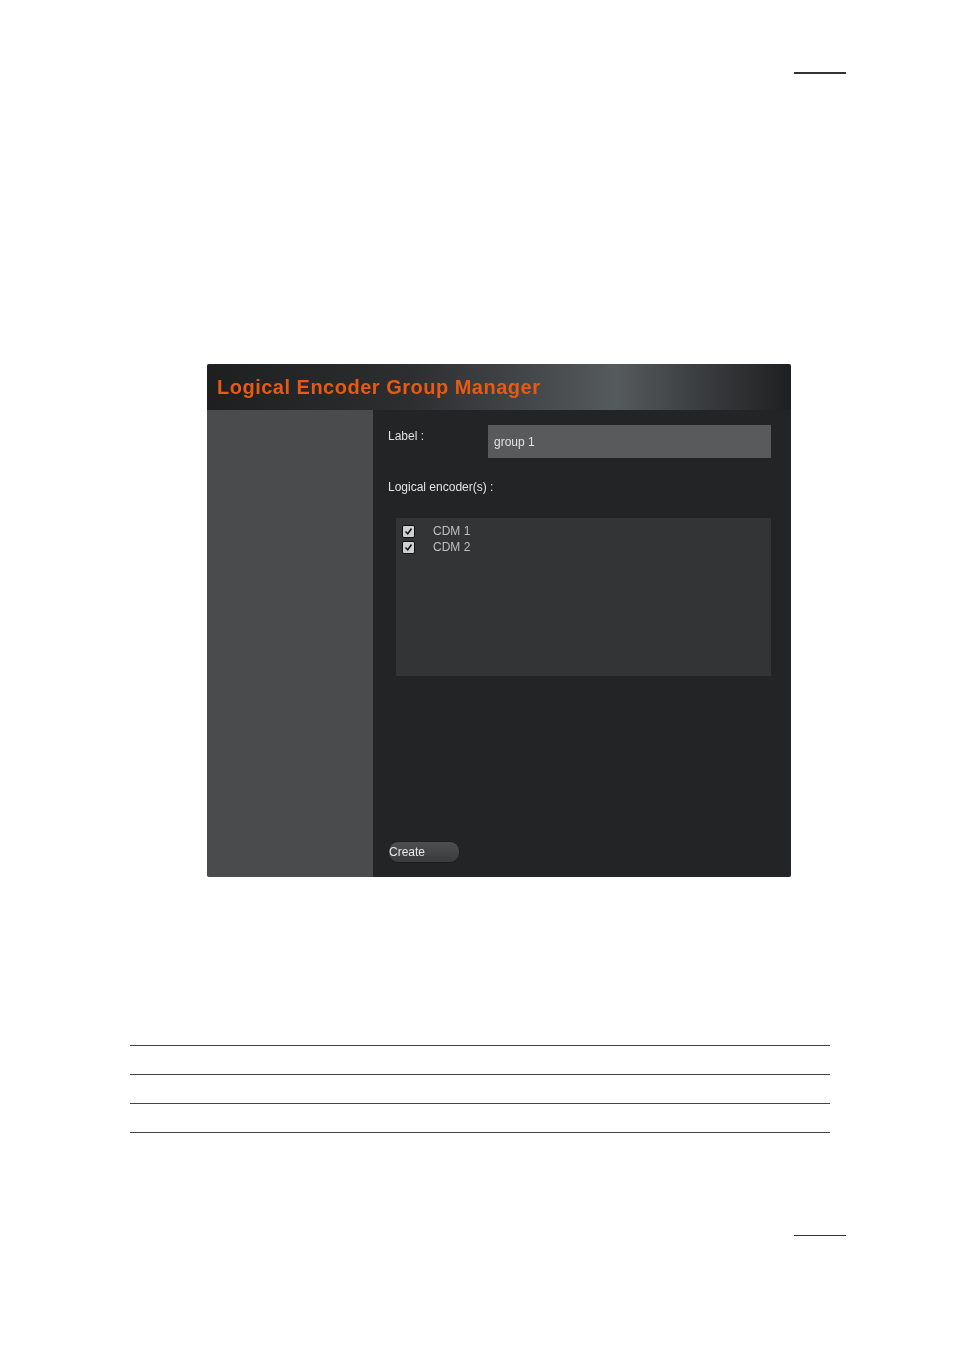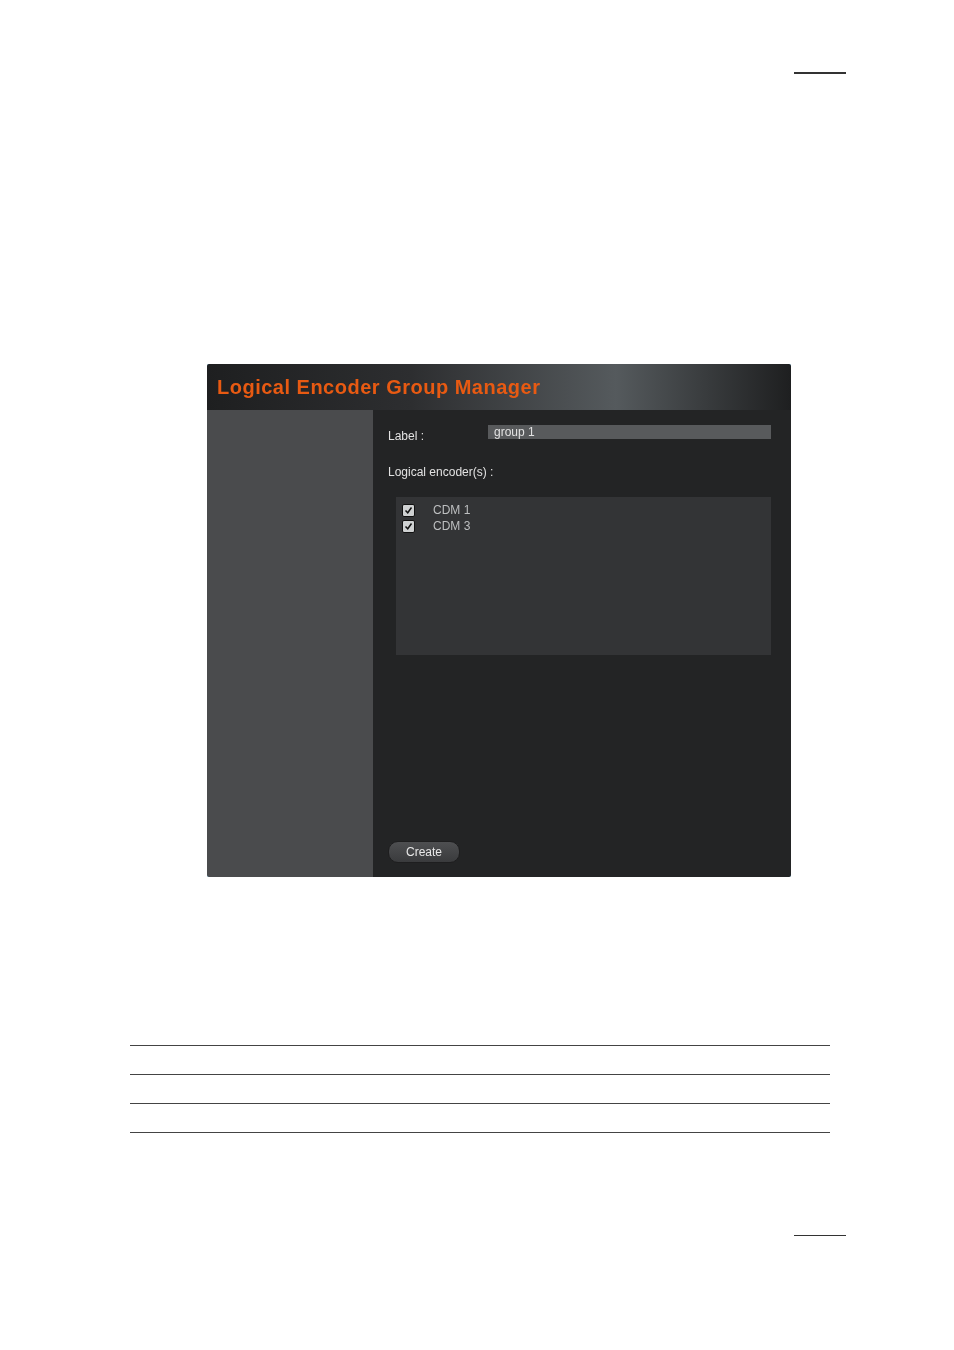--- a/index.html
+++ b/index.html
@@ -78,21 +78,21 @@
   .form-label {
     width: 100px;
     color: #e2e2e2;
     font-size: 12px;
     padding-top: 4px;
   }
   .form-input {
     flex: 1;
     background: #585a5c;
     border: none;
-    height: 14px;
+    height: 33px;
     color: #e2e2e2;
     font-size: 12px;
     padding: 0 6px;
     box-sizing: border-box;
   }
   .form-textarea {
     flex: 1;
     background: #585a5c;
     border: none;
     height: 60px;
@@ -111,21 +111,21 @@
     position: absolute;
     right: 0;
     bottom: -6px;
     left: 0;
     height: 4px;
     background: #7c7e80;
   }
 
   .encoders-label {
     margin-top: 22px;
-    margin-bottom: 18px;
+    margin-bottom: 24px;
     color: #e2e2e2;
     font-size: 12px;
   }
   .encoder-list {
     margin-left: 8px;
     background: #333436;
     padding: 6px 6px;
     height: 158px;
     box-sizing: border-box;
   }
@@ -161,21 +161,21 @@
     bottom: 14px;
     width: 70px;
     height: 20px;
     background: linear-gradient(#4e4f51, #3a3b3d);
     border: 1px solid #1e1e1f;
     border-radius: 10px;
     color: #e8e8e8;
     font-size: 12px;
     display: flex;
     align-items: center;
-    justify-content: center;
+    justify-content: flex-start;
     cursor: pointer;
   }
 
   
   .desc-area {
     position: absolute;
     left: 130px;
     top: 1045px;
     width: 700px;
   }
@@ -225,21 +225,21 @@
                 </svg>
             </span>
             <span class="encoder-text">CDM 1</span>
           </div>
           <div class="encoder-item">
             <span class="chk">
               <svg viewBox="0 0 12 12">
                   <path d="M2 6 L5 9 L10 2" stroke="#111" stroke-width="2" fill="none"></path>
                 </svg>
             </span>
-            <span class="encoder-text">CDM 3</span>
+            <span class="encoder-text">CDM 2</span>
           </div>
         </div>
 
         <div class="create-btn">
           <span>Create</span>
         </div>
 
       </div>
     </div>
   </div>

